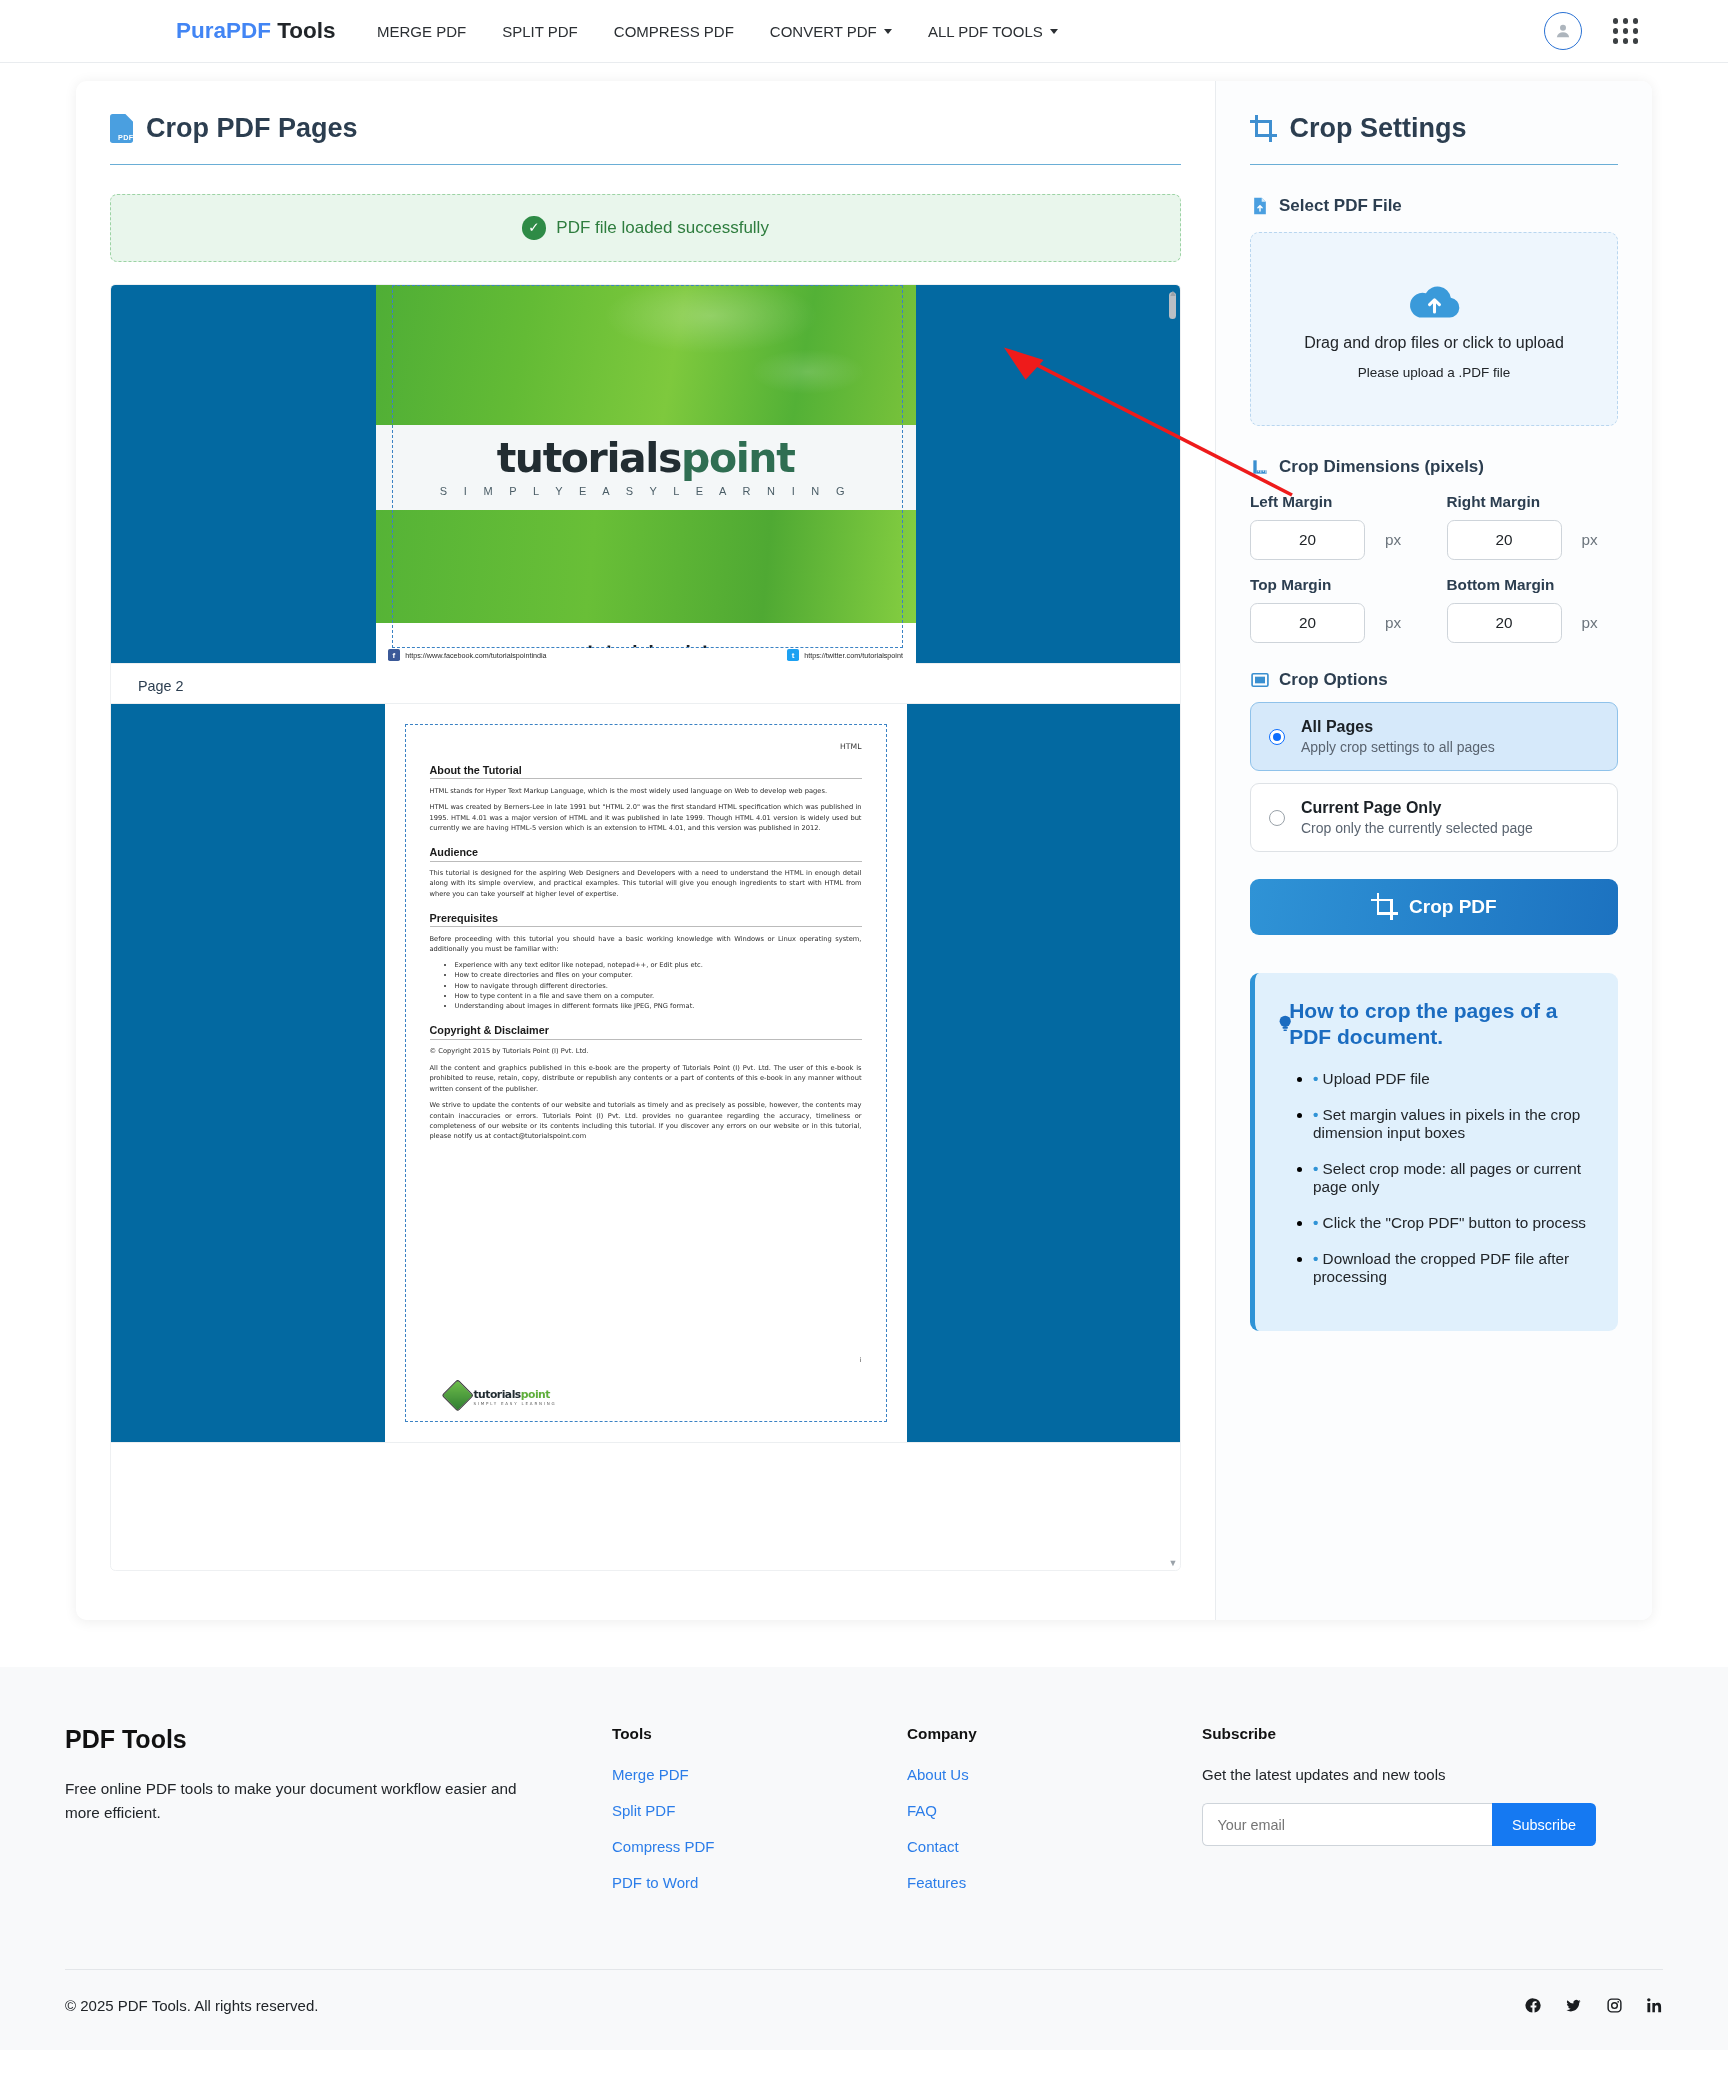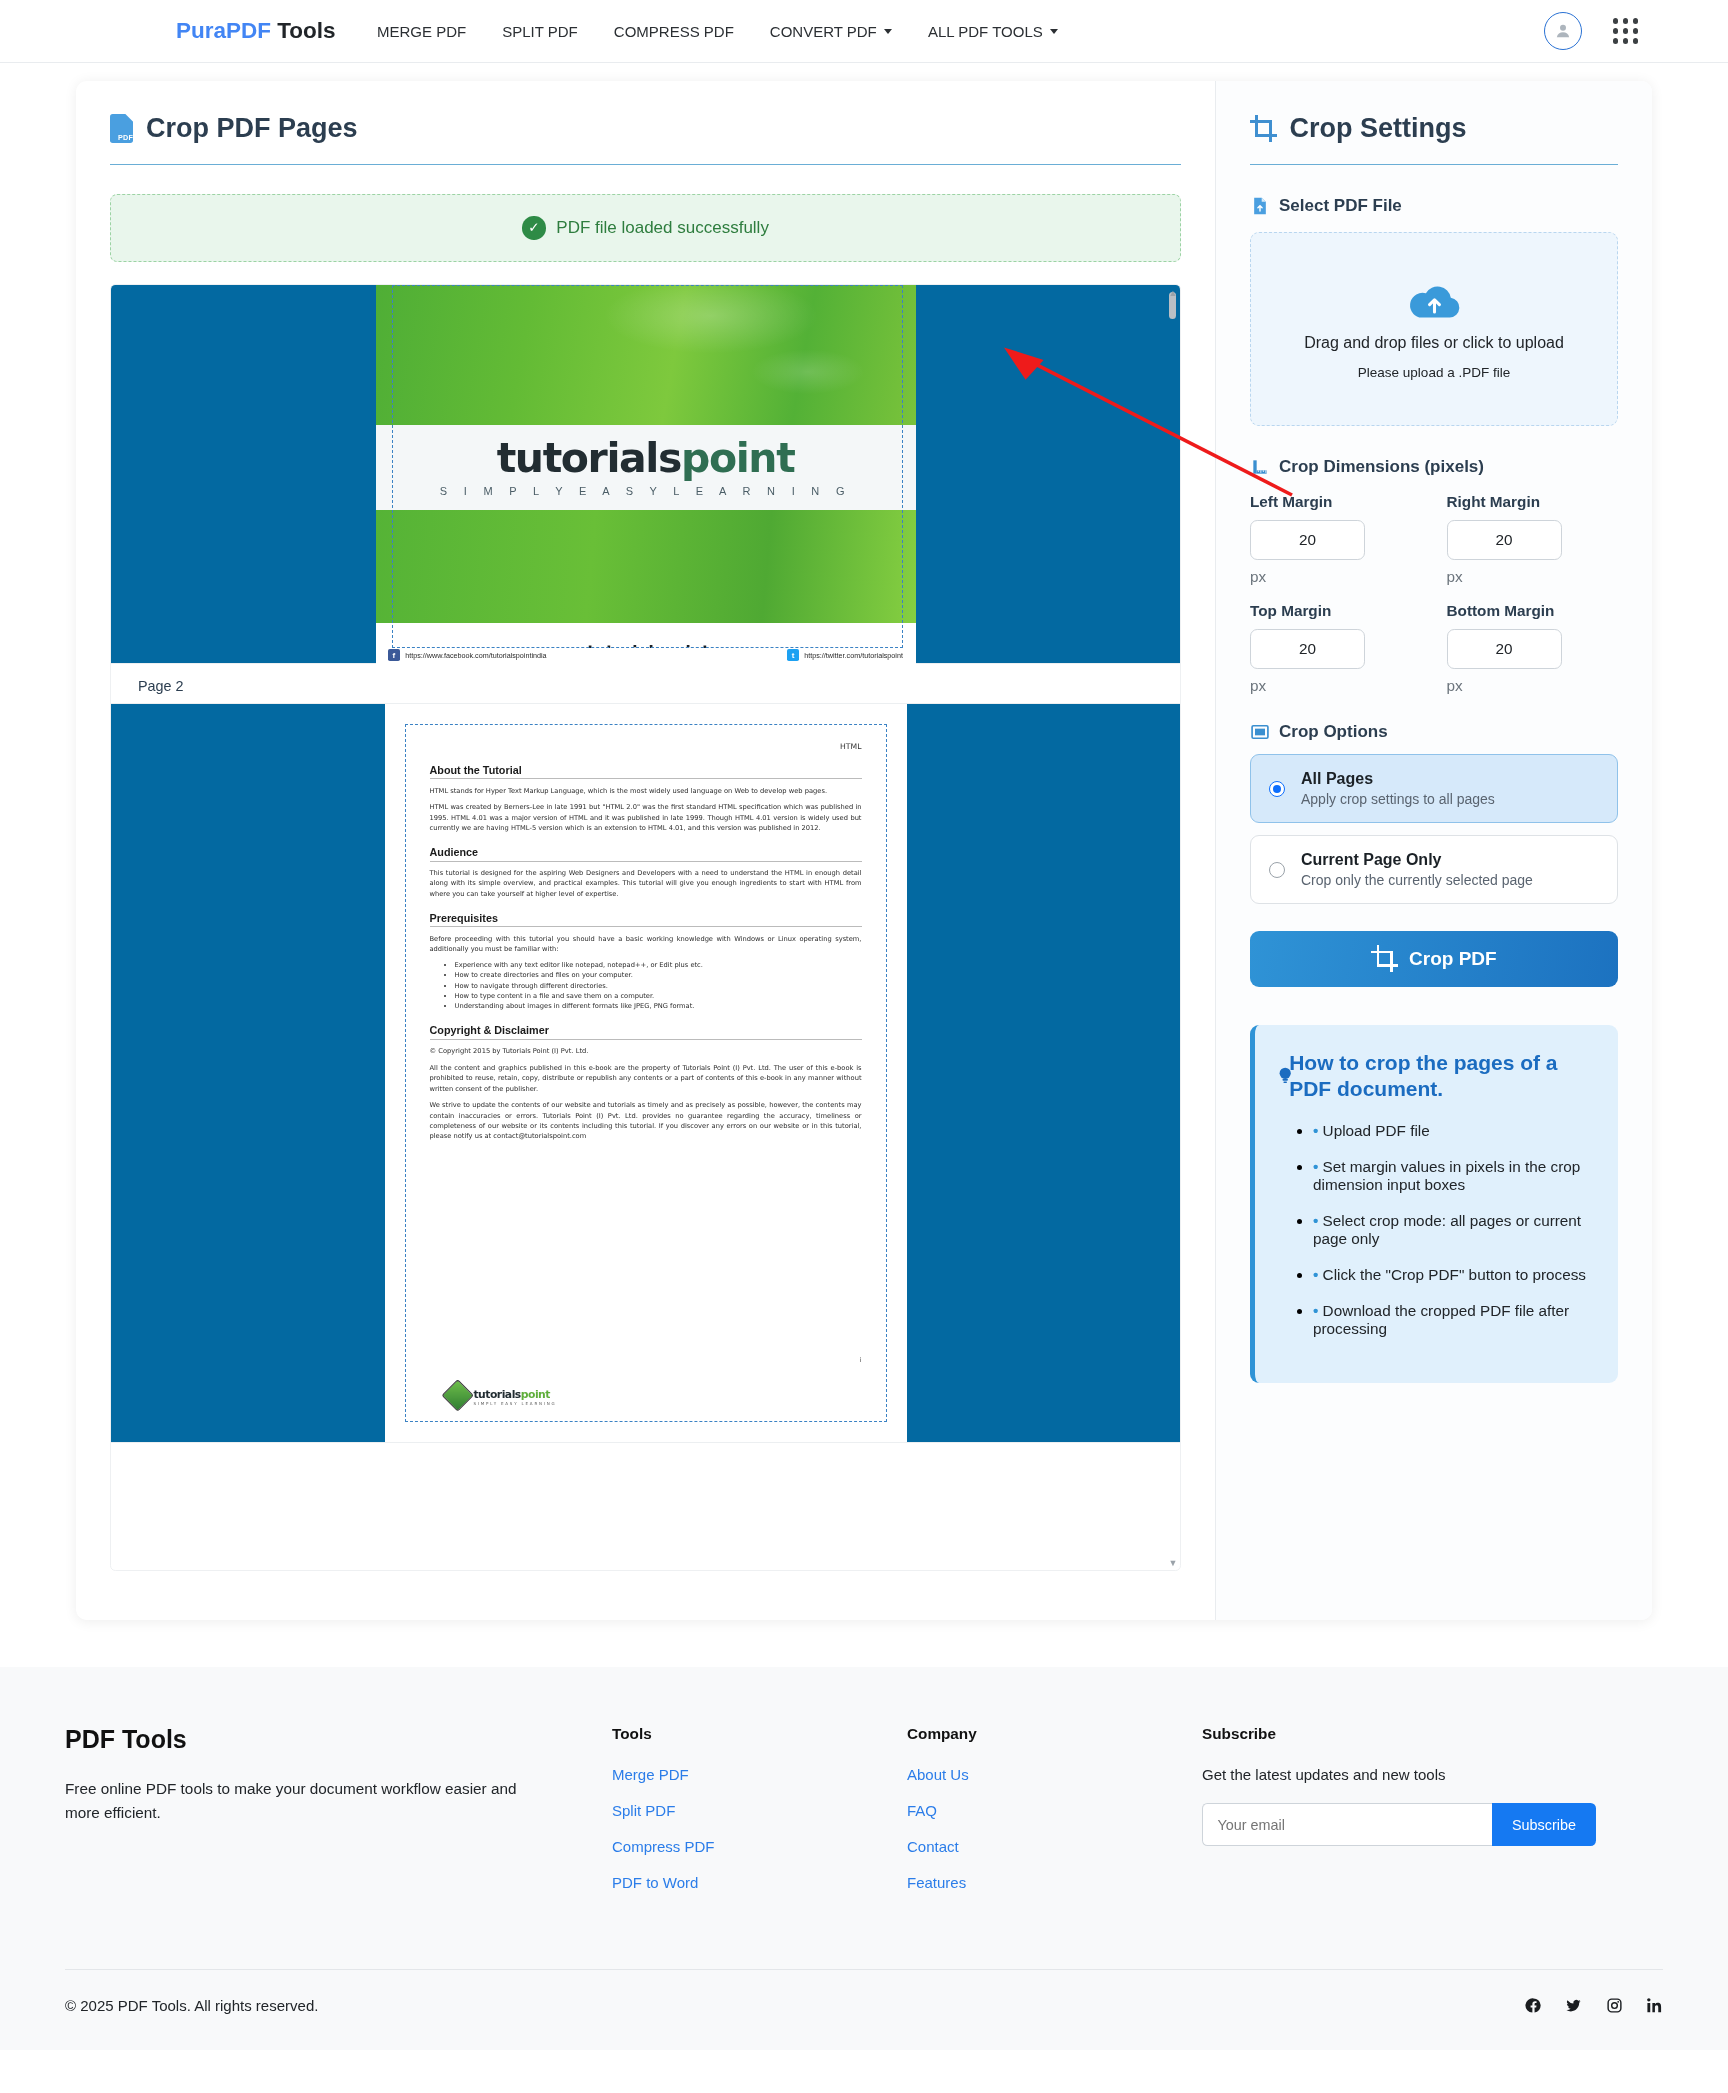--- a/index.html
+++ b/index.html
@@ -62,21 +62,21 @@
   .left-pane { flex: 1 1 auto; padding: 32px 34px 21.6px 34px; min-width: 0; }
   .right-pane { width: 437px; flex: 0 0 437px; border-left: 0.9px solid #e9ecef; padding: 32px 34px 21.6px 34px; background: #fcfdfe; }
 
   .panel-title { display: flex; align-items: center; gap: 12.6px; font-size: 27px; font-weight: 700; color: #2c3e50; }
   .title-underline { border-bottom: 1.8px solid #6aaed6; margin-top: 20px; }
 
   
   .pdficon { width: 23.4px; height: 29px; position: relative; }
   .pdficon .body { position: absolute; inset: 0; background: #4a9fe0; border-radius: 2.7px; }
   .pdficon .fold { position: absolute; top: 0; right: 0; width: 8px; height: 8px; background: #fff; clip-path: polygon(0 0, 100% 100%, 100% 0); }
-  .pdficon .lbl { position: absolute; bottom: 0.9px; left: 8px; right: 0; text-align: left; font-size: 7.2px; font-weight: 700; color: #fff; letter-spacing: 0.3px; }
+  .pdficon .lbl { position: absolute; bottom: 0.9px; left: 0; right: 0; text-align: right; font-size: 7.2px; font-weight: 700; color: #fff; letter-spacing: 0.3px; }
 
   
   .crop-icon { width: 27px; height: 27px; position: relative; flex: 0 0 27px; }
   .crop-icon::before, .crop-icon::after { content: ""; position: absolute; background: #3f8fd0; }
   .crop-icon::before { left: 5.4px; top: 0; width: 2.7px; height: 21.6px; }
   .crop-icon::after { left: 5.4px; top: 19px; width: 21.6px; height: 2.7px; }
   .crop-icon .b1, .crop-icon .b2 { position: absolute; background: #3f8fd0; }
   .crop-icon .b1 { left: 0; top: 5.4px; width: 21.6px; height: 2.7px; }
   .crop-icon .b2 { left: 19px; top: 5.4px; width: 2.7px; height: 21.6px; }
 
@@ -175,21 +175,21 @@
     height: 194px;
     display: flex; flex-direction: column; align-items: center; justify-content: center; gap: 12.6px;
   }
   .cloud { width: 63px; height: 43px; position: relative; }
   .cloud svg { width: 63px; height: 43px; display: block; }
   .dz-main { font-size: 16px; color: #212529; }
   .dz-sub { font-size: 13.5px; color: #212529; }
 
   .dim-grid { display: grid; grid-template-columns: 1fr 1fr; gap: 0 25px; margin-top: 16px; }
   .dim-label { font-size: 15.3px; font-weight: 700; color: #2c3e50; margin-bottom: 9px; }
-  .dim-row { display: flex; align-items: flex-start; gap: 8px; margin-bottom: 16px; flex-direction: column; }
+  .dim-row { display: flex; align-items: center; gap: 20px; margin-bottom: 16px; }
   .dim-input {
     width: 115px; height: 40px; border: 0.9px solid #ced4da; border-radius: 7.2px;
     text-align: center; font-size: 15.3px; color: #212529; background: #fff;
     font-family: "Liberation Sans", sans-serif;
   }
   .px { font-size: 15.3px; color: #6c757d; }
 
   .opt {
     border: 0.9px solid #dee2e6; border-radius: 9px; padding: 14.4px 18px; margin-top: 12.6px;
     display: flex; align-items: center; gap: 16px; background: #fff;

